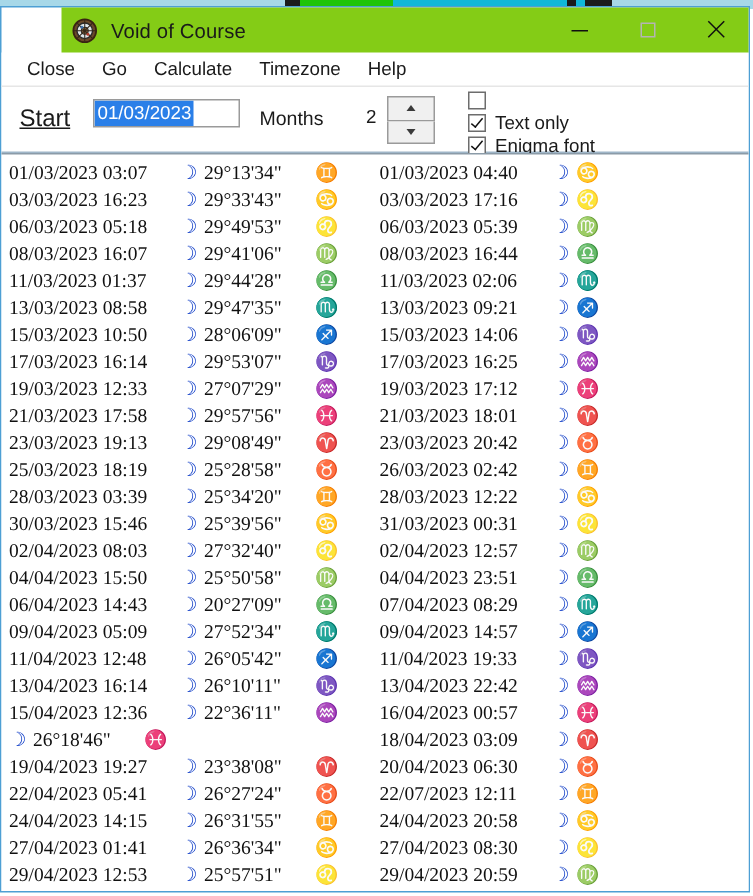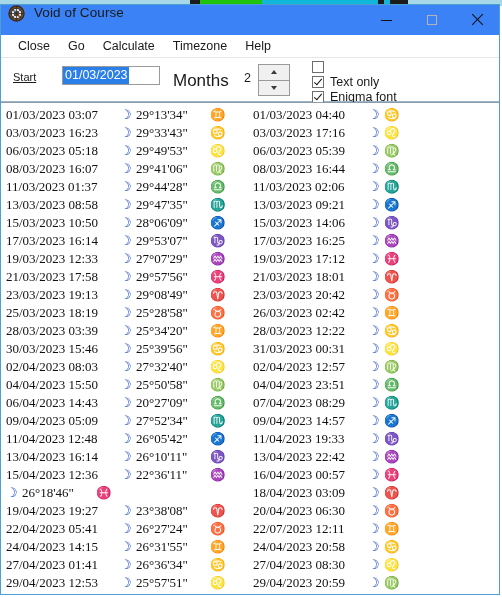--- a/index.html
+++ b/index.html
@@ -44,24 +44,25 @@
     border: 1px solid #4d9fd4;
     box-sizing: border-box;
     display: flex;
     flex-direction: column;
   }
 
   
   #title-bar {
     height: 30px;
     min-height: 30px;
-    background: #3b82f6;
-    display: flex;
-    align-items: flex-start;
+    background: #84cc16;
+    display: flex;
+    align-items: center;
     position: relative;
+    margin-left: 40px;
   }
   #app-icon {
     margin-left: 7px;
     width: 17px; height: 17px;
     display: block;
   }
   #title-text {
     margin-left: 9px;
     font-size: 13.5px;
     color: #1a1a1a;
@@ -116,21 +117,21 @@
   
   #controls-bar {
     height: 43px;
     min-height: 43px;
     position: relative;
     background: #ffffff;
     border-bottom: 1px solid #9fb6c8;
   }
   #label-start {
     position: absolute; left: 12px; top: 13px;
-    font-size: 11px; color: #1a1a1a; text-decoration: underline;
+    font-size: 16px; color: #1a1a1a; text-decoration: underline;
   }
   #start-date-input {
     position: absolute; left: 61px; top: 8px;
     width: 98px; height: 19px;
     border: 1px solid #9a9a9a;
     background: #ffffff;
     box-sizing: border-box;
     font-family: "Liberation Sans", sans-serif;
     font-size: 12.5px;
     padding: 0;
@@ -140,21 +141,21 @@
     align-items: center;
   }
   #start-date-input .sel {
     background: #2a7fe8;
     color: #ffffff;
     padding: 1px 1px 1px 2px;
     line-height: 15px;
   }
   #label-months {
     position: absolute; left: 172px; top: 13px;
-    font-size: 17px; color: #1a1a1a; text-align: right;
+    font-size: 13px; color: #1a1a1a; text-align: right;
   }
   #months-value {
     position: absolute; left: 243px; top: 13px;
     font-size: 12.5px; color: #1a1a1a;
   }
   #months-spinner {
     position: absolute; left: 257px; top: 6px;
     width: 32px; height: 32px;
     display: flex; flex-direction: column;
   }

